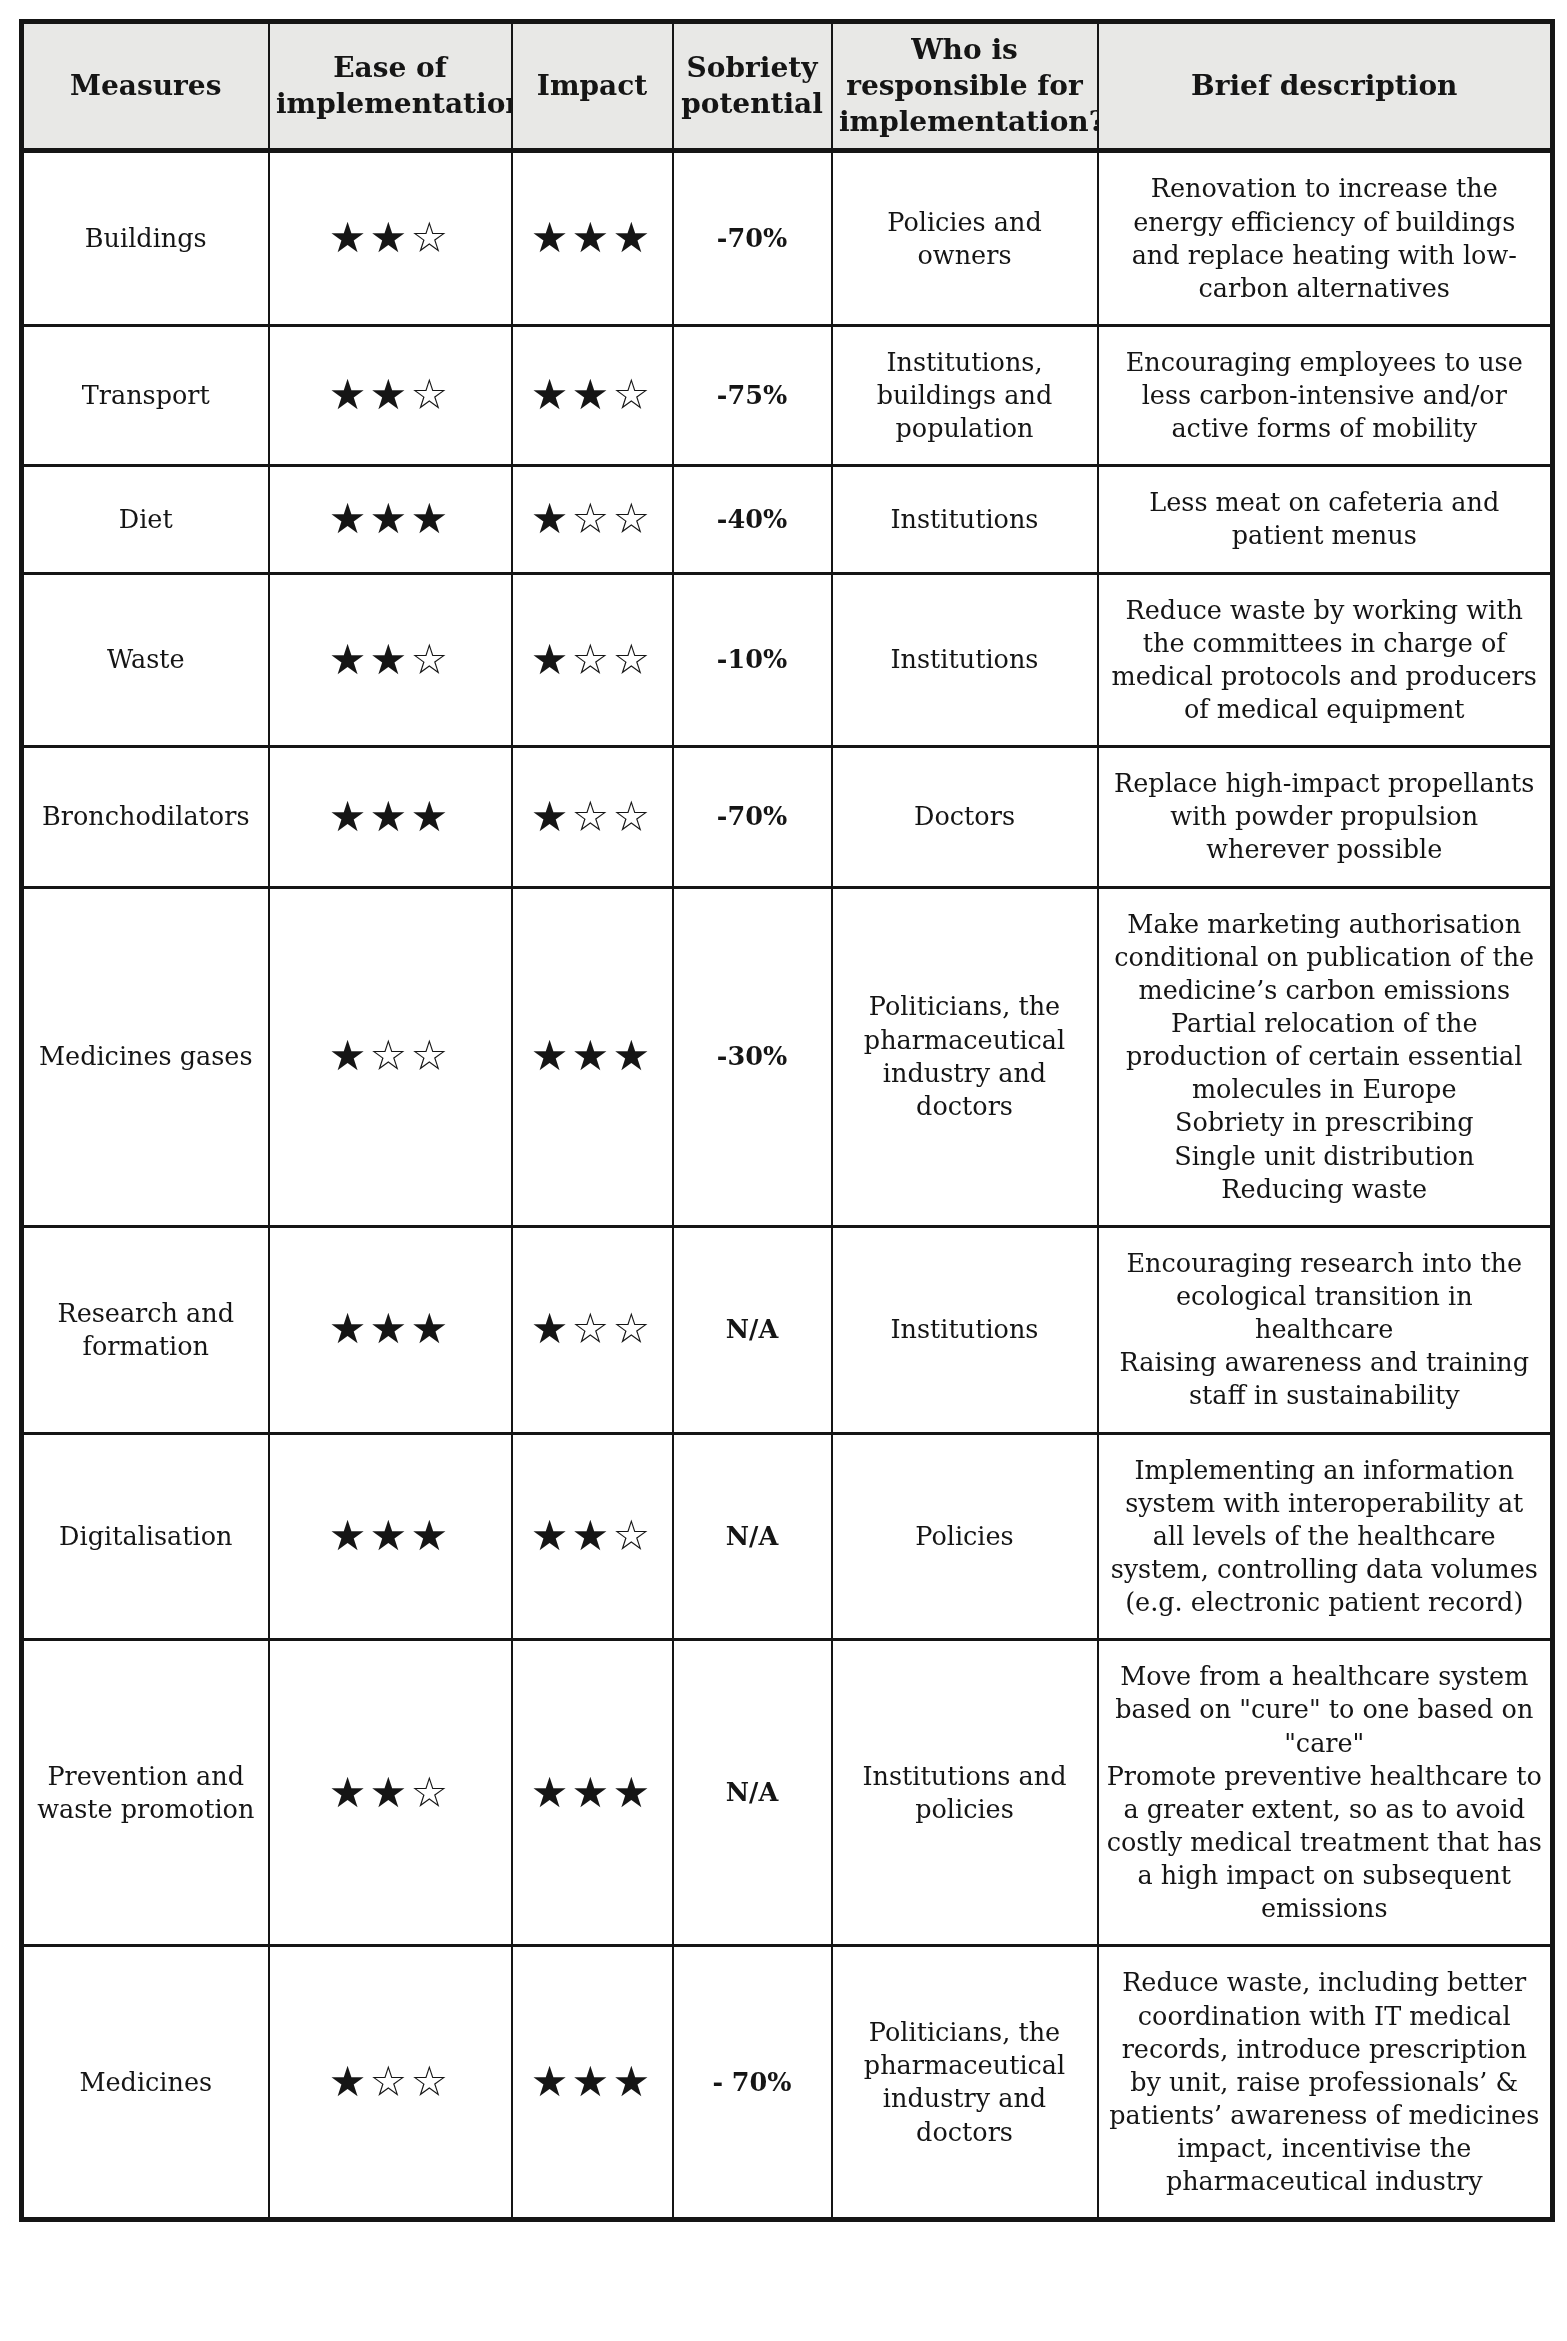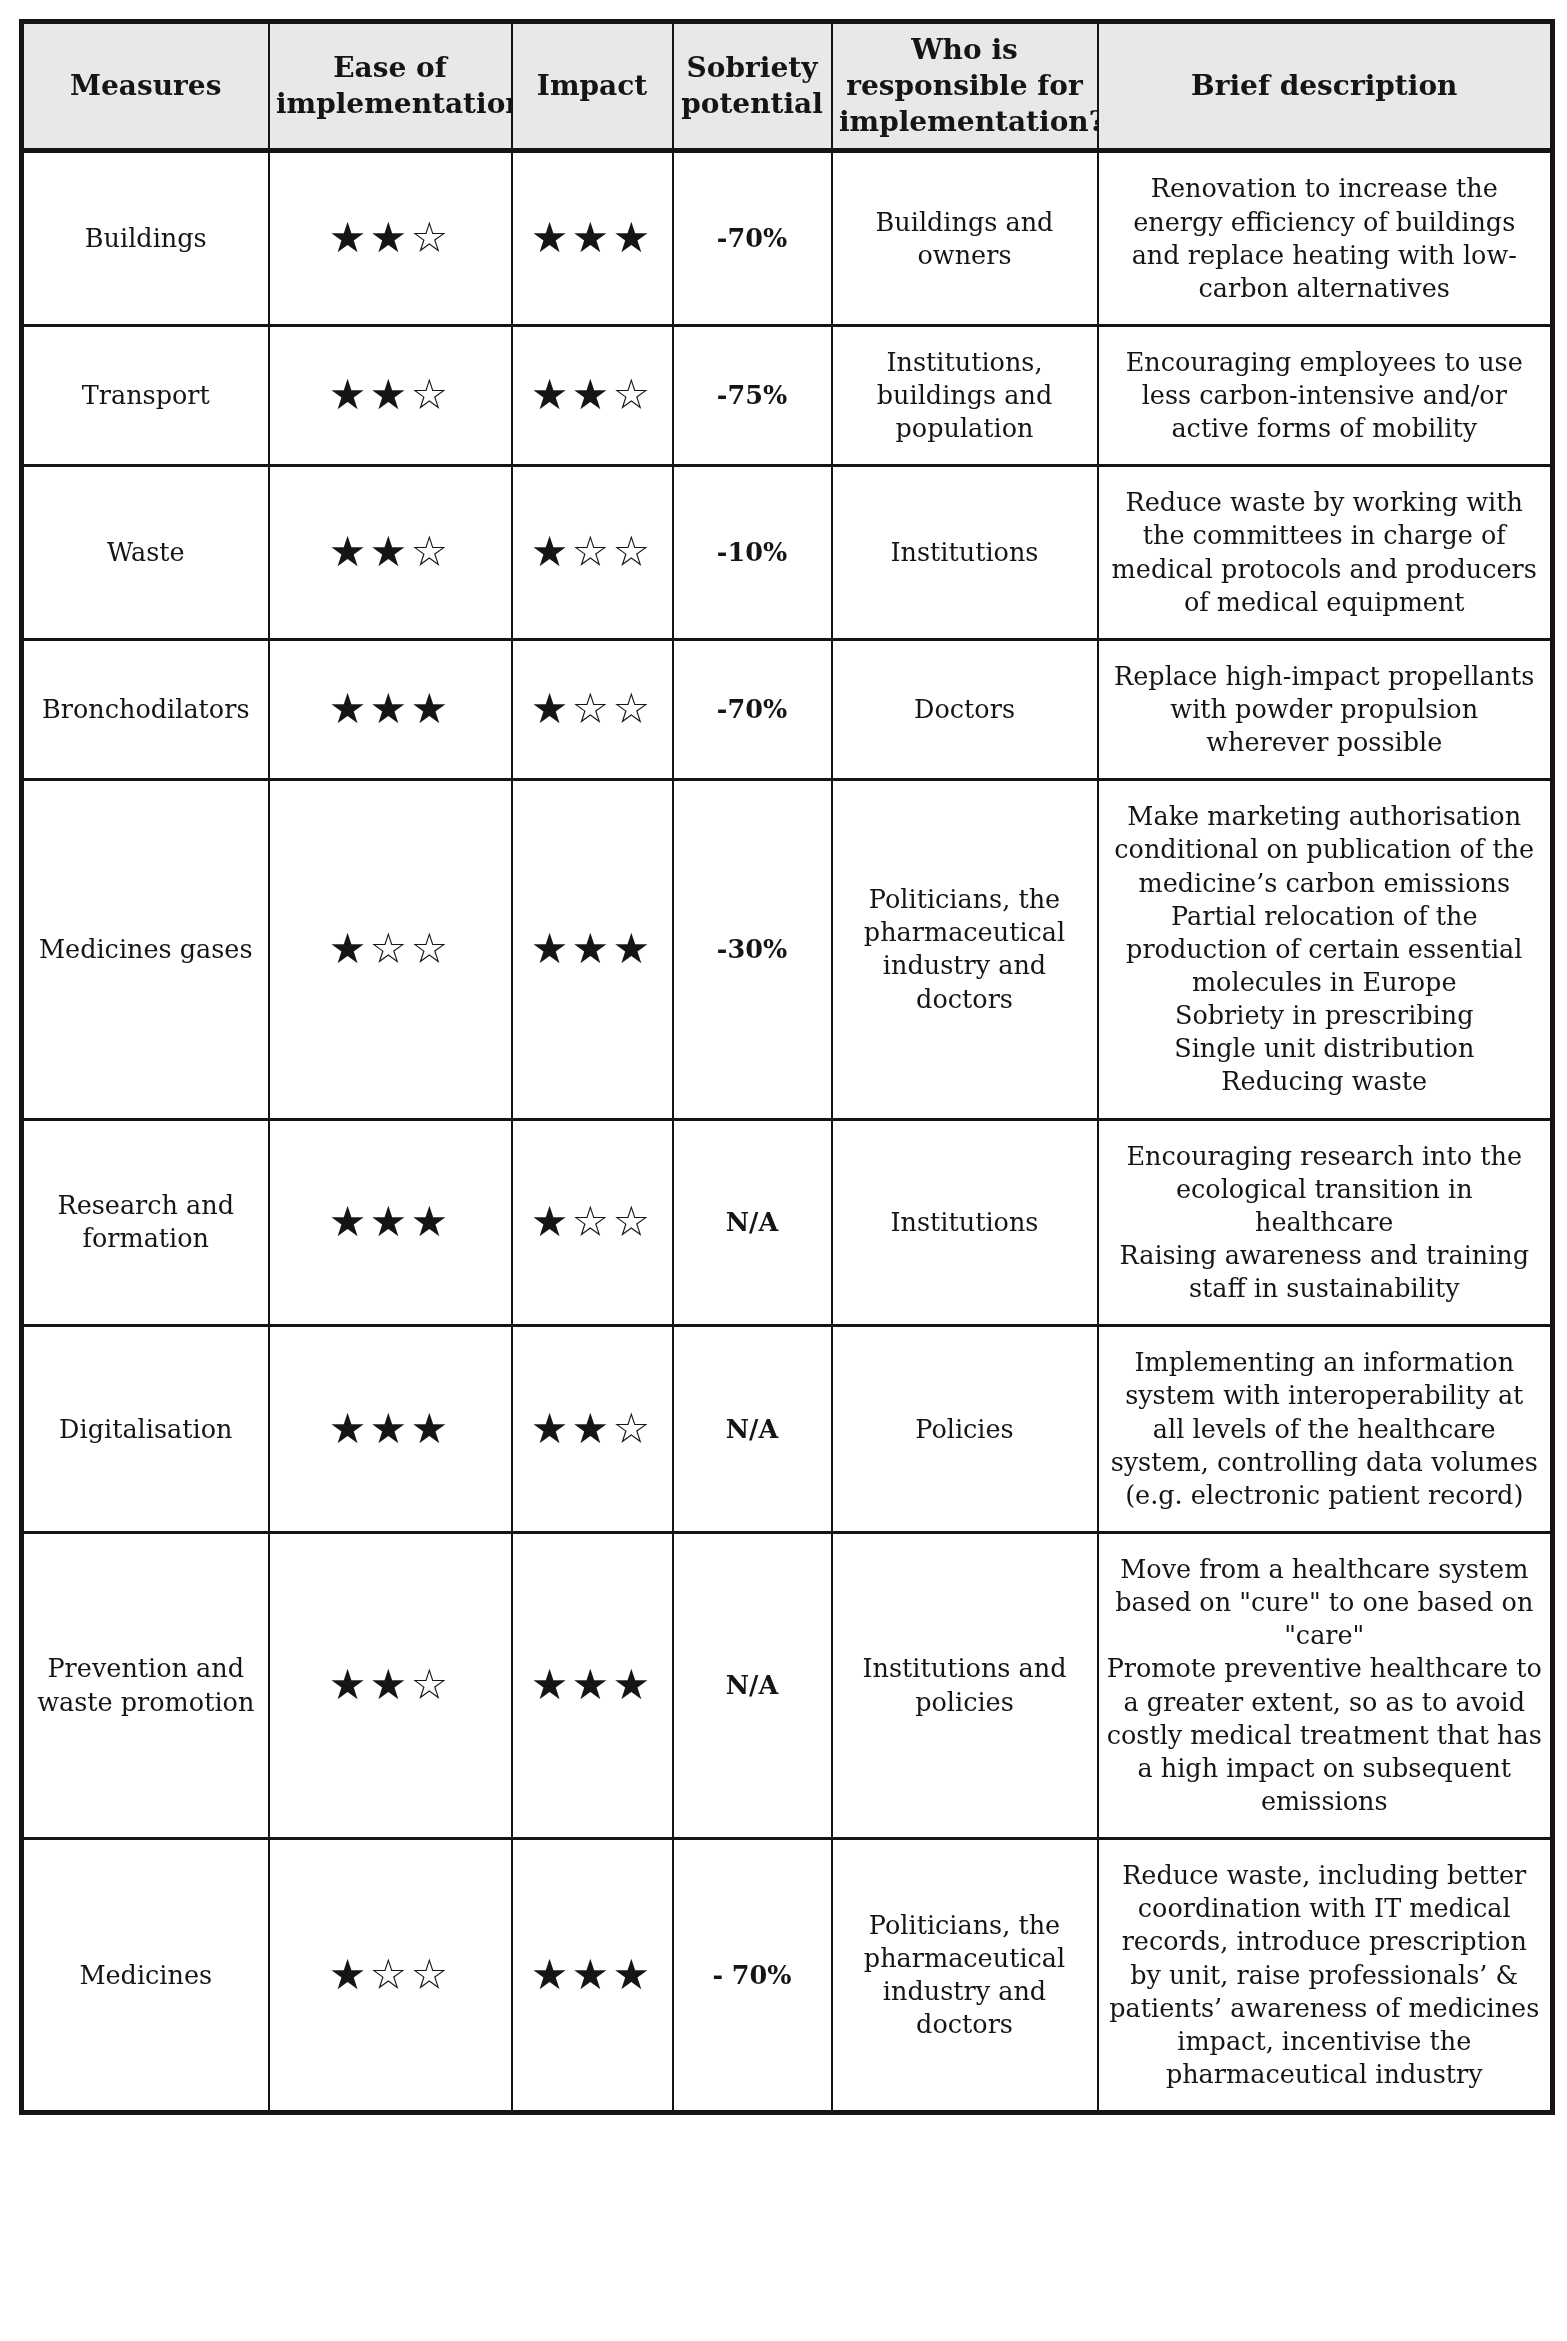--- a/index.html
+++ b/index.html
@@ -93,35 +93,43 @@
 implementation?</th>
         <th>Brief description</th>
       </tr>
     </thead>
     <tbody>
   <tr>
     <td class="measure">Buildings</td>
     <td class="stars">★★☆</td>
     <td class="stars">★★★</td>
     <td class="reduction">-70%</td>
-    <td class="who">Buildings and owners</td>
+    <td class="who">Policies and owners</td>
     <td class="desc">Renovation to increase the energy efficiency of buildings and replace heating with low-carbon alternatives</td>
   </tr>
 
   <tr>
     <td class="measure">Transport</td>
     <td class="stars">★★☆</td>
     <td class="stars">★★☆</td>
     <td class="reduction">-75%</td>
     <td class="who">Institutions,
 buildings and
 population</td>
     <td class="desc">Encouraging employees to use less carbon-intensive and/or active forms of mobility</td>
   </tr>
 
+  <tr>
+    <td class="measure">Diet</td>
+    <td class="stars">★★★</td>
+    <td class="stars">★☆☆</td>
+    <td class="reduction">-40%</td>
+    <td class="who">Institutions</td>
+    <td class="desc">Less meat on cafeteria and patient menus</td>
+  </tr>
 
   <tr>
     <td class="measure">Waste</td>
     <td class="stars">★★☆</td>
     <td class="stars">★☆☆</td>
     <td class="reduction">-10%</td>
     <td class="who">Institutions</td>
     <td class="desc">Reduce waste by working with the committees in charge of medical protocols and producers of medical equipment</td>
   </tr>
 

